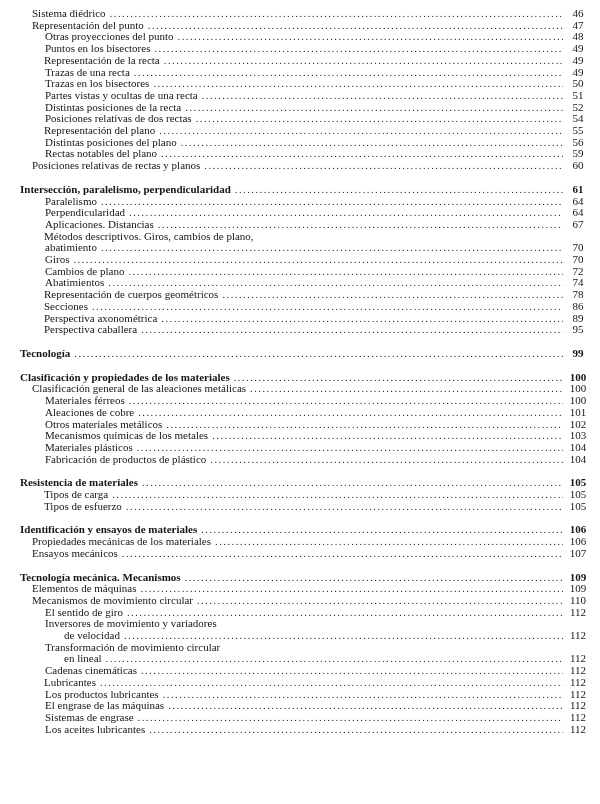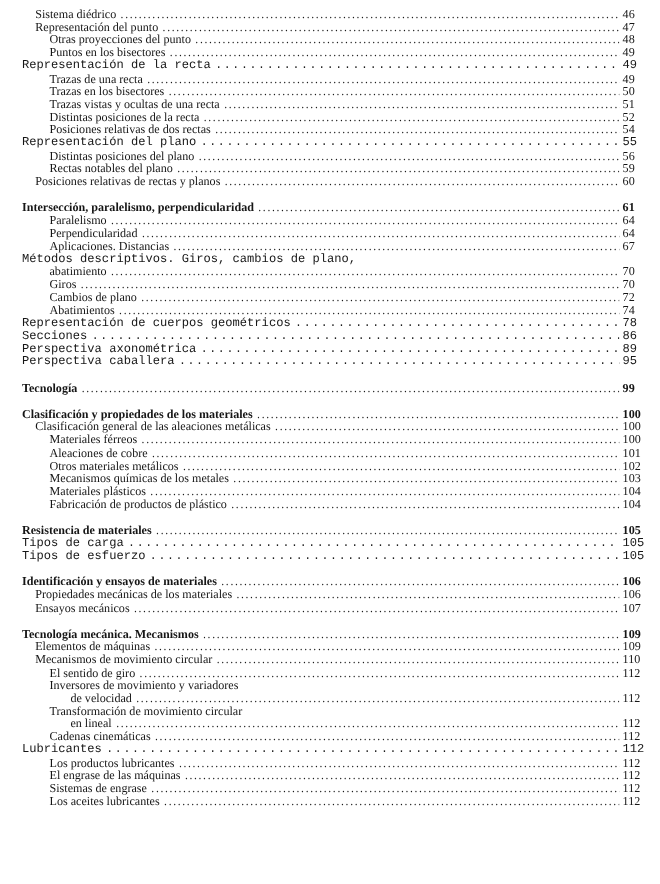--- a/index.html
+++ b/index.html
@@ -38,26 +38,26 @@
   }
   .leader::after {
     content: "......................................................................................................................................................................................";
     letter-spacing: 1.5px;
     font-size: 10.5px;
   }
   .leader.hidden { visibility: hidden; }
   .page {
     flex: 0 0 auto;
     min-width: 24px;
-    text-align: left;
+    text-align: center;
   }
   
   .lvl0 { padding-left: 20px; }
   .lvl1 { padding-left: 32px; }
-  .lvl2 { padding-left: 20px; font-family: Liberation Mono, monospace; }
+  .lvl2 { padding-left: 44px; }
   .lvl3 { padding-left: 45px; }
   .lvl4 { padding-left: 64px; }
 </style>
 </head>
 <body>
 
 <div class="toc">
     <div class="row lvl1">
     <span class="title">Sistema diédrico</span>
     <span class="leader"></span>
@@ -87,21 +87,21 @@
     <span class="title">Trazas de una recta</span>
     <span class="leader"></span>
     <span class="page">49</span>
   </div>
     <div class="row lvl3">
     <span class="title">Trazas en los bisectores</span>
     <span class="leader"></span>
     <span class="page">50</span>
   </div>
     <div class="row lvl3">
-    <span class="title">Trazas vistas y ocultas de una recta</span>
+    <span class="title">Partes vistas y ocultas de una recta</span>
     <span class="leader"></span>
     <span class="page">51</span>
   </div>
     <div class="row lvl3">
     <span class="title">Distintas posiciones de la recta</span>
     <span class="leader"></span>
     <span class="page">52</span>
   </div>
     <div class="row lvl3">
     <span class="title">Posiciones relativas de dos rectas</span>

